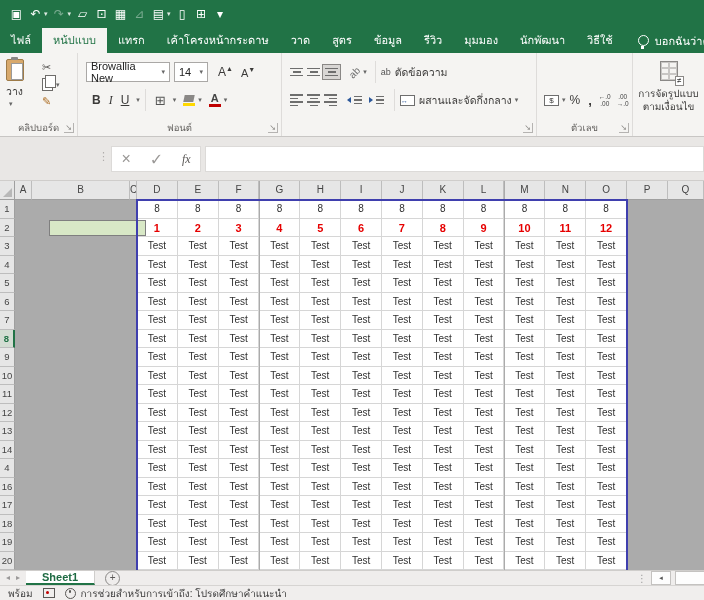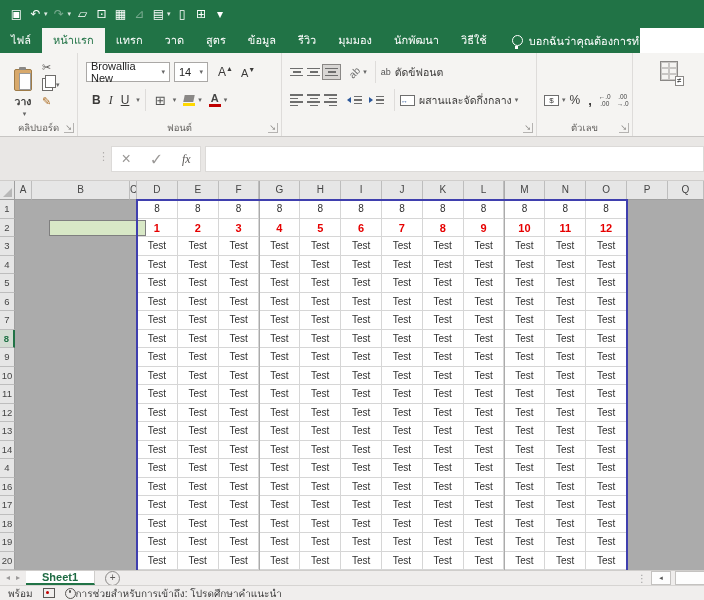--- a/index.html
+++ b/index.html
@@ -8,41 +8,41 @@
        -webkit-font-smoothing:antialiased;}
   
   .titlebar{position:absolute;left:0;top:0;width:704px;height:28px;background:#217346;
             display:flex;align-items:center;color:#fff;}
   .qat{display:flex;align-items:center;gap:2px;padding-left:8px;}
   .qicon{display:inline-block;min-width:17px;text-align:center;font-size:12px;line-height:28px;color:#fff;cursor:default;}
   .qicon.dim{color:rgba(255,255,255,.4);}
   .qcaret{font-size:7px;color:rgba(255,255,255,.85);margin:0 1px 0 -2px;}
   .win-title{position:absolute;right:4px;top:0;line-height:28px;font-size:11px;color:#fff;white-space:nowrap;}
   
-  .tabrow{position:absolute;left:0;top:28px;width:640px;height:25px;background:#217346;display:flex;align-items:stretch;}
+  .tabrow{position:absolute;left:0;top:28px;width:704px;height:25px;background:#217346;display:flex;align-items:stretch;}
   .tab{color:#fff;font-size:11px;line-height:25px;padding:0 11px;white-space:nowrap;cursor:default;}
   .tab.active{background:#f5f4f2;color:#217346;}
   .tellme{display:flex;align-items:center;gap:6px;color:#fff;font-size:11px;padding-left:14px;white-space:nowrap;}
   .bulb{width:9px;height:9px;border:1.5px solid #fff;border-radius:50%;position:relative;}
   .bulb::after{content:"";position:absolute;left:2px;bottom:-4px;width:3px;height:3px;background:#fff;}
   
   .ribbon{position:absolute;left:0;top:53px;width:704px;height:84px;background:#f5f4f2;border-bottom:1px solid #c8c6c4;box-sizing:border-box;font-size:10.5px;color:#3b3a39;}
   .rgroup{position:absolute;top:0;height:83px;border-right:1px solid #dedcda;box-sizing:border-box;overflow:hidden;}
   .gfoot{position:absolute;left:0;right:0;bottom:1px;height:14px;font-size:9.5px;color:#605e5c;text-align:center;line-height:14px;}
   .launcher{position:absolute;right:3px;bottom:3px;font-size:8px;color:#8a8886;width:9px;height:9px;line-height:9px;text-align:center;border:1px solid #b5b3b1;border-top:none;border-left:none;}
   .rowa{position:absolute;top:7px;left:0;right:0;height:24px;display:flex;align-items:center;}
   .rowb{position:absolute;top:35px;left:0;right:0;height:24px;display:flex;align-items:center;}
   .fld{background:#fff;border:1px solid #aaa8a6;height:20px;box-sizing:border-box;display:flex;align-items:center;font-size:11px;padding:0 4px;justify-content:space-between;color:#222;}
   .caret{font-size:7px;color:#666;margin-left:3px;}
   .btn-txt{padding:0 4px;cursor:default;}
   .bold-b{font-weight:bold;font-size:12px;}
   .ital-i{font-style:italic;font-family:"Liberation Serif",serif;font-size:12px;}
   .und-u{text-decoration:underline;font-size:12px;}
   
-  .paste-btn{position:absolute;left:6px;top:16px;width:34px;height:62px;text-align:center;font-weight:bold;}
+  .paste-btn{position:absolute;left:6px;top:6px;width:34px;height:62px;text-align:left;}
   .clip-ic{position:relative;width:16px;height:20px;margin:0 auto;background:#d8a96c;border:1px solid #9e7b48;border-radius:2px;}
   .clip-ic::before{content:"";position:absolute;left:4px;top:3px;width:10px;height:15px;background:#fff;border:1px solid #9a9a9a;}
   .clip-ic::after{content:"";position:absolute;left:4px;top:-3px;width:7px;height:3px;background:#8a8886;border-radius:1px;}
   .mini-col{position:absolute;left:42px;top:8px;display:flex;flex-direction:column;gap:4px;align-items:flex-start;}
   .mini{font-size:11px;color:#5a5856;display:flex;align-items:center;}
   .copy-ic{position:relative;width:9px;height:11px;border:1px solid #6e6c6a;background:#fff;}
   .copy-ic::before{content:"";position:absolute;left:2px;top:-4px;width:9px;height:11px;border:1px solid #6e6c6a;background:#fff;}
   .brush{color:#b0722a;font-size:11px;}
   
   .lines{display:inline-flex;flex-direction:column;gap:2px;width:13px;padding:3px 2px;}
@@ -122,22 +122,23 @@
         <span class="qcaret">▾</span>
         <span class="qicon">▯</span>
         <span class="qicon">⊞</span>
         <span class="qicon">▾</span>
       </div>
   </div>
 
   <div class="tabrow">
     <div style="display:flex">
         <div class="tab">ไฟล์</div>
-        <div class="tab active">หน้าแรก</div>
+        <div class="tab active">หน้ปแบบ</div>
         <div class="tab">แทรก</div>
+        <div class="tab">เค้าโครงหน้ากระดาษ</div>
         <div class="tab">วาด</div>
         <div class="tab">สูตร</div>
         <div class="tab">ข้อมูล</div>
         <div class="tab">รีวิว</div>
         <div class="tab">มุมมอง</div>
         <div class="tab">นักพัฒนา</div>
         <div class="tab">วิธีใช้</div>
       </div>
     <div class="tellme">
       <span class="bulb"></span>
@@ -219,21 +220,21 @@
           </span>
         <span class="lines al-c sel">
             <i></i>
             <i></i>
             <i></i>
           </span>
         <span class="orient" style="margin-left:8px;">ab</span>
         <span class="caret">▾</span>
         <span class="vline" style="margin-left:8px;"></span>
         <span class="ic-sp" style="font-size:9px;color:#555;">ab</span>
-        <span>ตัดข้ฟอนต</span>
+        <span>ตัดข้อความ</span>
       </div>
       <div class="rowb" style="padding-left:6px;">
         <span class="lines al-l">
             <i></i>
             <i></i>
             <i></i>
             <i></i>
           </span>
         <span class="lines al-c">
             <i></i>
@@ -290,20 +291,24 @@
       <div style="position:absolute;left:0;right:0;top:8px;">
         <span class="cf-grid">
           <i></i>
             <i></i>
             <i></i>
             <i></i>
             <i></i>
             <i></i>
           <span class="cf-neq">≠</span>
         </span>
+        <div class="cf-txt">
+          <div>การจัดรูปแบบ</div>
+          <div>ตามเงื่อนไข</div>
+        </div>
       </div>
     </div>
   </div>
 
   <div class="fxbar">
     <span class="fx-dots">⋮</span>
     <div class="fxbtns">
       <span>×</span>
       <span>✓</span>
       <span class="fx">fx</span>
@@ -605,18 +610,18 @@
     <span class="sb-right">
       <span class="sb-dots">⋮</span>
       <span class="sb-arrow">◂</span>
       <span class="sb-track"></span>
     </span>
   </div>
 
   <div class="statusbar">
     <span>พร้อม</span>
     <span class="macro-ic"></span>
-    <span style="display:flex;align-items:center;">
+    <span style="display:flex;align-items:center;gap:5px;">
       <span class="acc-ic"></span>
       <span>การช่วยสำหรับการเข้าถึง: โปรดศึกษาคำแนะนำ</span>
     </span>
   </div>
 </div>
 
 </body></html>

